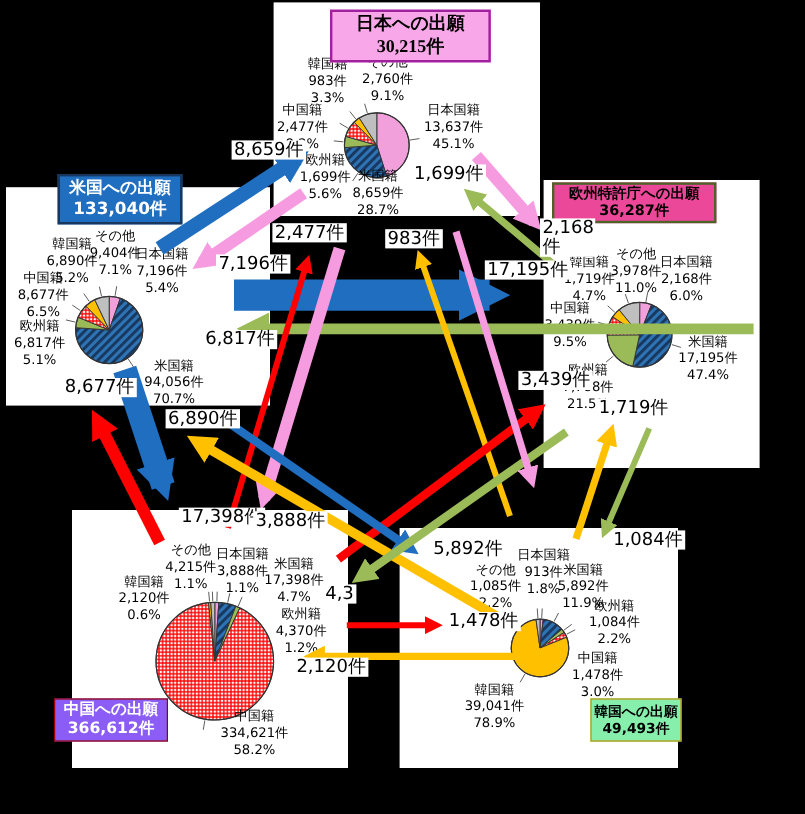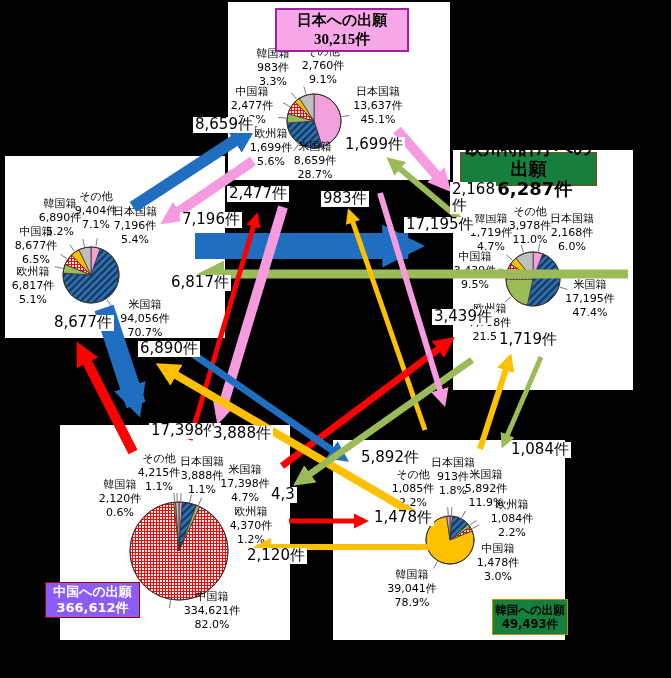--- a/index.html
+++ b/index.html
@@ -270,21 +270,21 @@
       <div>0.6%</div>
     </div>
   <div class="pielab" style="left:251px;top:505px;">
     <div>欧州籍</div>
       <div>4,370件</div>
       <div>1.2%</div>
     </div>
   <div class="pielab" style="left:212px;top:590px;">
     <div>中国籍</div>
       <div>334,621件</div>
-      <div>82.0%</div>
+      <div>58.2%</div>
     </div>
 
   <div class="pielab" style="left:413px;top:468px;">
     <div>その他</div>
       <div>1,085件</div>
       <div>2.2%</div>
     </div>
   <div class="pielab" style="left:453px;top:456px;">
     <div>日本国籍</div>
       <div>913件</div>
@@ -308,29 +308,33 @@
   <div class="pielab" style="left:412px;top:568px;">
     <div>韓国籍</div>
       <div>39,041件</div>
       <div>78.9%</div>
     </div>
 
   <div class="hdr" style="left:275px;top:8px;width:130px;height:40px;background:#F8A8E8;border:2px solid #A020A0;font-size:15px;font-family:Liberation Serif, serif;">
     <div>日本への出願</div>
     <div>30,215件</div>
   </div>
-  <div class="hdr" style="left:460px;top:152px;width:133px;height:30px;background:#15803d;border:2px solid #4F6228;font-size:18px;line-height:1.15;">
+  <div class="hdr" style="left:48px;top:145px;width:100px;height:38px;background:#1F6EC0;border:2px solid #17375E;color:#fff;font-size:14px;">
+    <div>米国への出願</div>
+    <div>133,040件</div>
+  </div>
+  <div class="hdr" style="left:460px;top:152px;width:133px;height:30px;background:#ec4899;border:2px solid #4F6228;font-size:12px;line-height:1.15;">
     <div>欧州特許庁への出願</div>
     <div>36,287件</div>
   </div>
   <div class="hdr" style="left:45px;top:582px;width:93px;height:34px;background:#8b5cf6;border:1px solid #900;color:#fff;font-size:13px;">
     <div>中国への出願</div>
     <div>366,612件</div>
   </div>
-  <div class="hdr" style="left:492px;top:582px;width:74px;height:34px;background:#15803d;border:1px solid #BF9000;font-size:11.5px;margin-top:17px;">
+  <div class="hdr" style="left:492px;top:582px;width:74px;height:34px;background:#86efac;border:1px solid #BF9000;font-size:11.5px;">
     <div>韓国への出願</div>
     <div>49,493件</div>
   </div>
 
   <svg id="arrows" width="671" height="678">
     <defs>
       <marker id="mb" viewBox="0 0 10 10" refX="6" refY="5" markerWidth="3" markerHeight="3" orient="auto">
           <path d="M0 0 L10 5 L0 10 Z" fill="#1F6EC0"></path>
         </marker>
       <marker id="mbm" viewBox="0 0 10 10" refX="6" refY="5" markerWidth="2.3" markerHeight="2.3" orient="auto">

